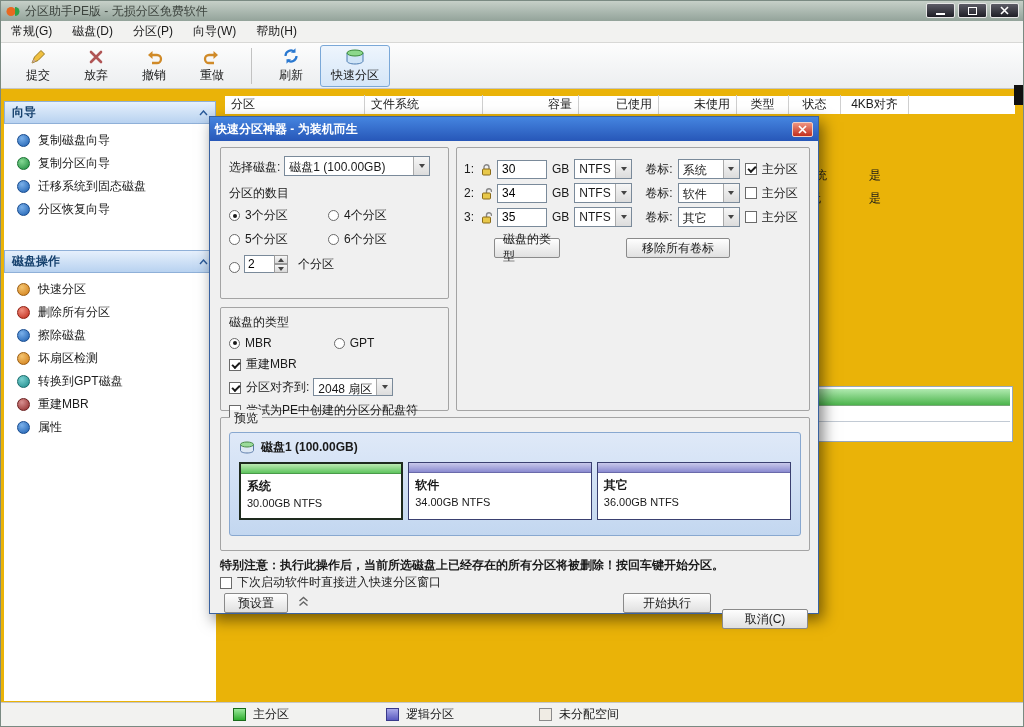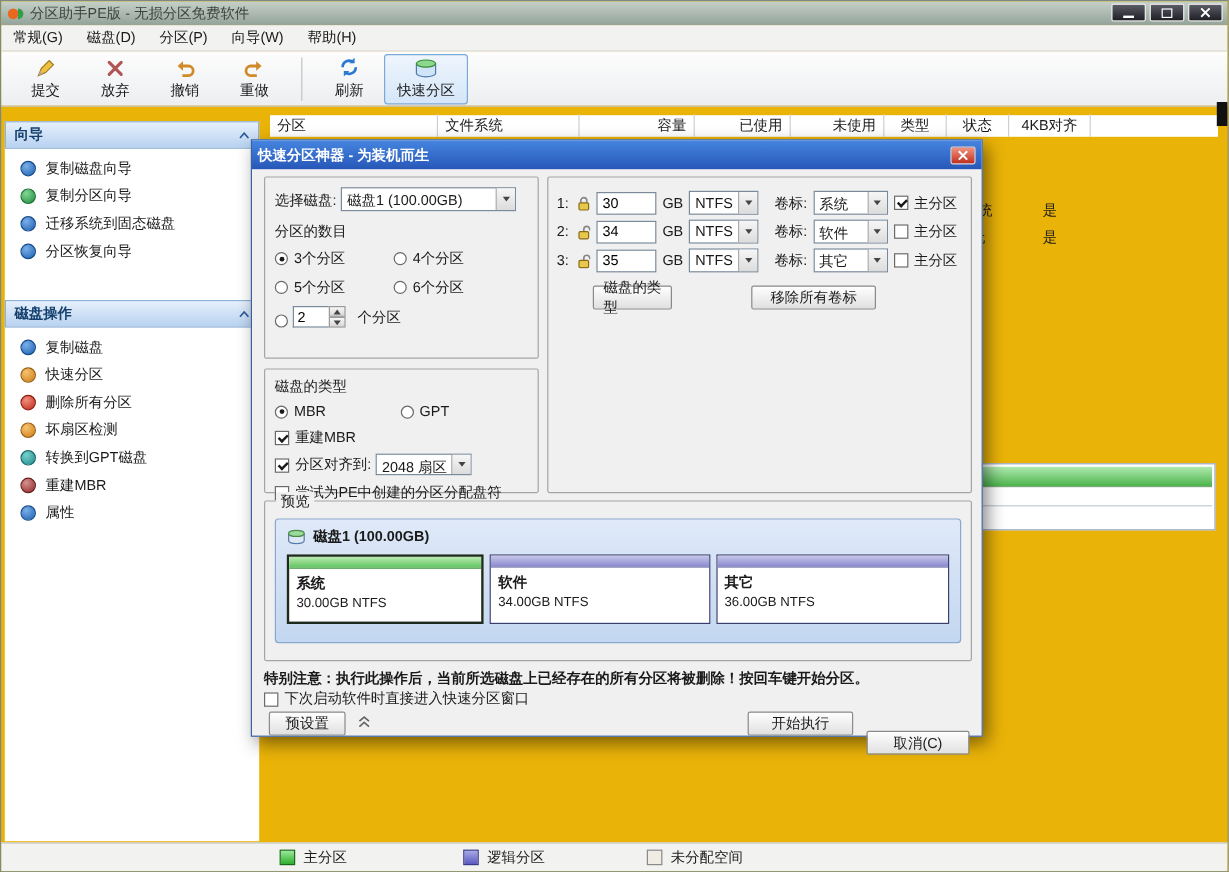--- a/index.html
+++ b/index.html
@@ -285,30 +285,30 @@
         </div>
     </div>
     <div class="shead second">
       <span>磁盘操作</span>
       <svg width="9" height="6">
           <path d="M1 5l3.5-4L8 5" fill="none" stroke="#2a5a9a" stroke-width="1.4"></path>
         </svg>
     </div>
     <div class="slist">
       <div class="sitem">
-          <span class="sicon ic-blue"></span>
-          <span>复制磁盘</span>
-        </div>
-      <div class="sitem">
           <span class="sicon ic-orange"></span>
           <span>快速分区</span>
         </div>
       <div class="sitem">
           <span class="sicon ic-red"></span>
           <span>删除所有分区</span>
+        </div>
+      <div class="sitem">
+          <span class="sicon ic-blue"></span>
+          <span>擦除磁盘</span>
         </div>
       <div class="sitem">
           <span class="sicon ic-orange"></span>
           <span>坏扇区检测</span>
         </div>
       <div class="sitem">
           <span class="sicon ic-teal"></span>
           <span>转换到GPT磁盘</span>
         </div>
       <div class="sitem">

